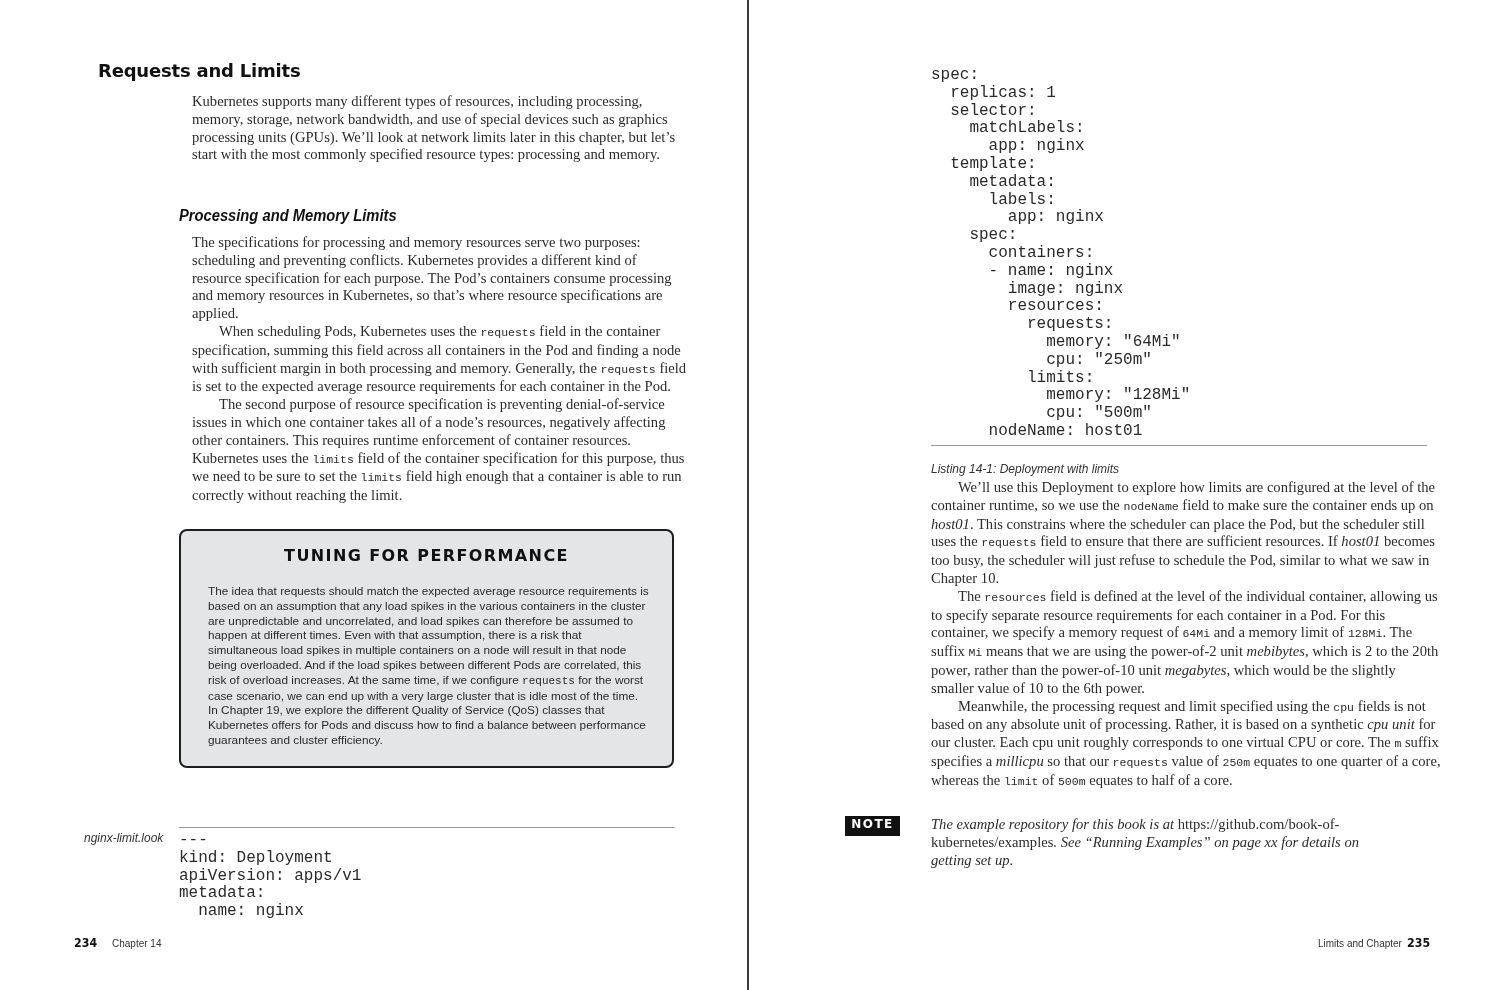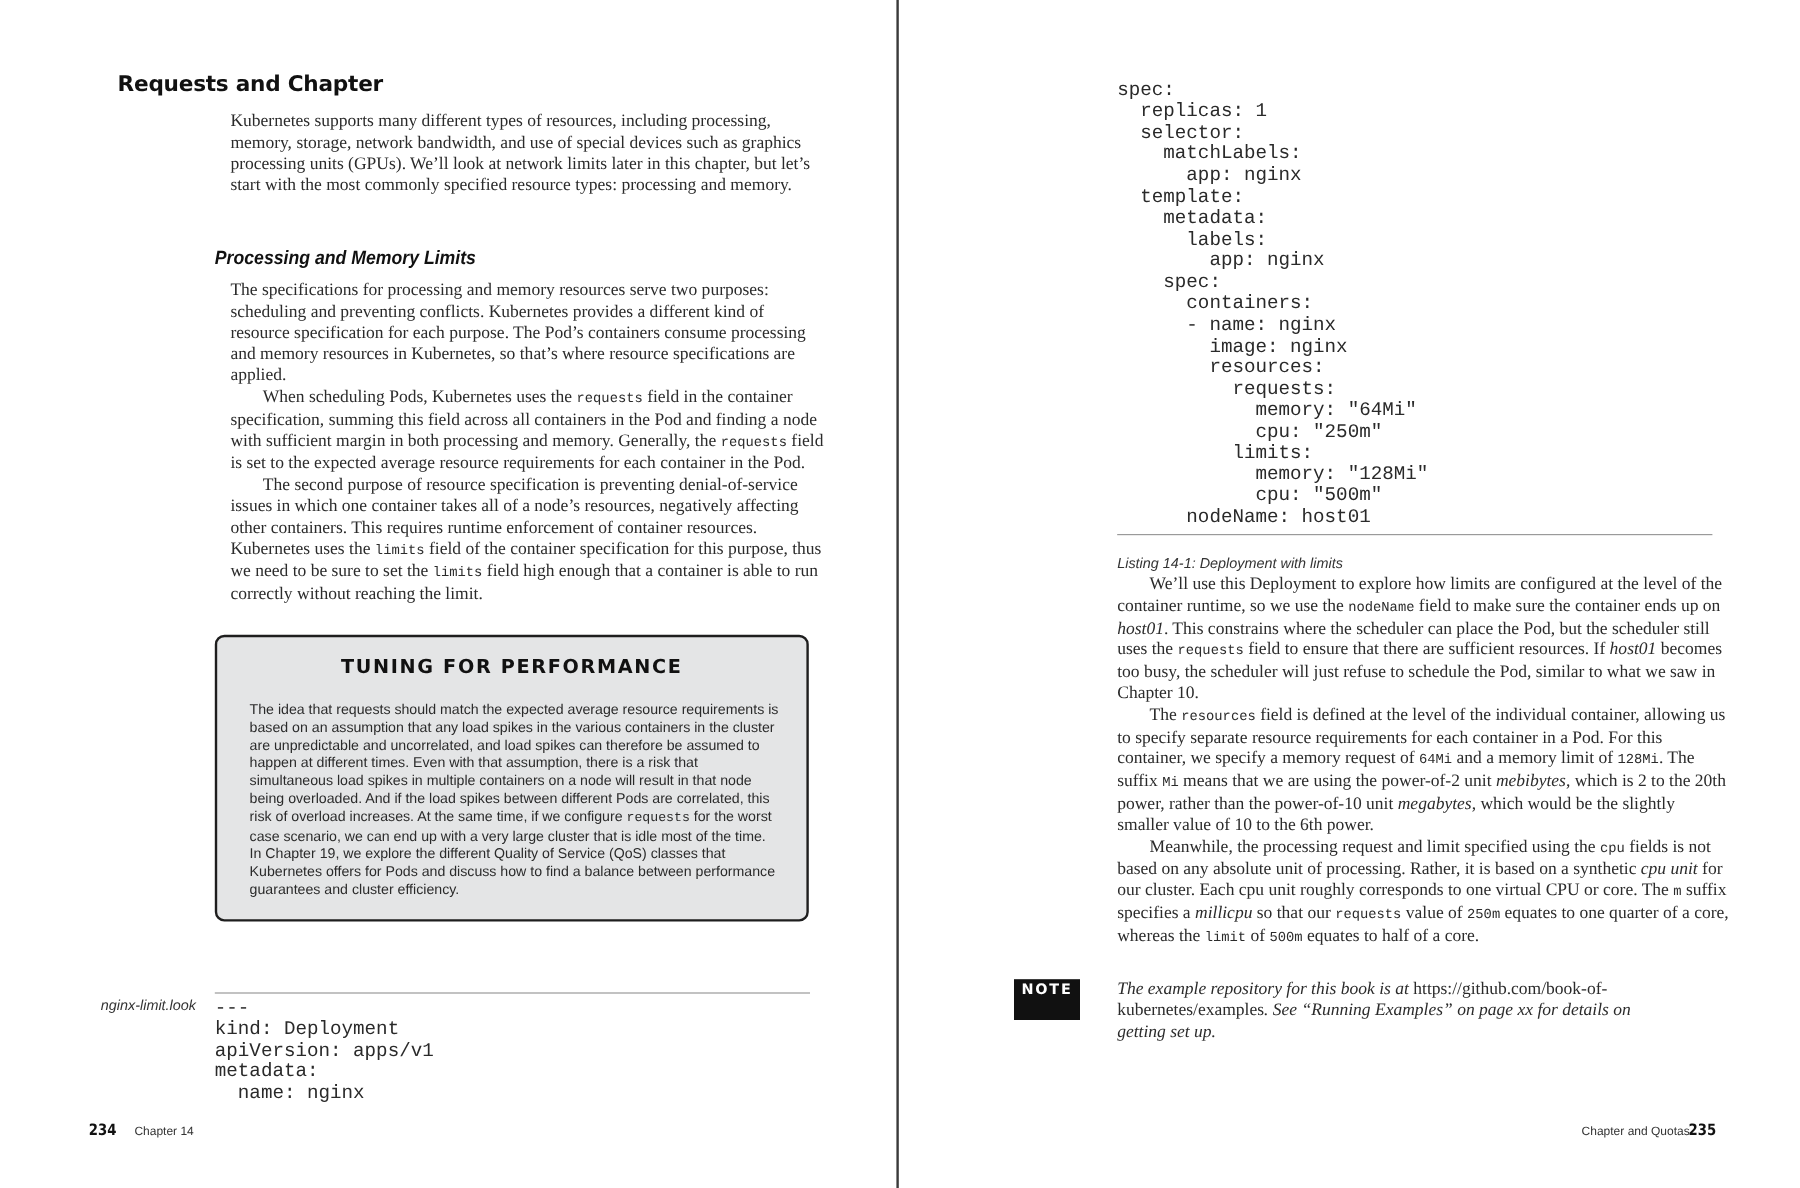--- a/index.html
+++ b/index.html
@@ -76,35 +76,35 @@
     font-family: "Liberation Sans", "DejaVu Sans", sans-serif;
     font-size: 10px; color: #333;
   }
   .caption {
     position: absolute; left: 931px; top: 462px;
     font-family: "Liberation Sans", "DejaVu Sans", sans-serif;
     font-style: italic; font-size: 12px; color: #333;
   }
   .block-r { position: absolute; left: 931px; width: 510px; }
   .note-badge {
-    position: absolute; left: 845px; top: 816px; width: 55px; height: 34px;
+    position: absolute; left: 845px; top: 816px; width: 55px; height: 20px;
     background: #111; color: #fff; text-align: center;
     font-family: "DejaVu Sans", "Liberation Sans", sans-serif;
     font-weight: bold; font-size: 12px; line-height: 17px; letter-spacing: 1.5px;
   }
   .note-text { font-style: italic; }
   .note-text .upright { font-style: normal; }
 </style>
 </head>
 <body>
 
 <div class="divider"></div>
 
 <section class="page page-left">
-  <h2 class="h-section">Requests and Chapter</h2>
+  <h2 class="h-section">Requests and Limits</h2>
 
   <p class="body-text block-l" style="top:93px;">Kubernetes supports many different types of resources, including processing, memory, storage, network bandwidth, and use of special devices such as graphics processing units (GPUs). We’ll look at network limits later in this chapter, but let’s start with the most commonly specified resource types: processing and memory.</p>
 
   <h3 class="h-sub">Processing and Memory Limits</h3>
 
   <div class="block-l" style="top:234px;">
     <p class="body-text">The specifications for processing and memory resources serve two purposes: scheduling and preventing conflicts. Kubernetes provides a different kind of resource specification for each purpose. The Pod’s containers consume processing and memory resources in Kubernetes, so that’s where resource specifications are applied.</p>
     <p class="body-text indent"><span>When scheduling Pods, Kubernetes uses the </span><code>requests</code><span> field in the container specification, summing this field across all containers in the Pod and finding a node with sufficient margin in both processing and memory. Generally, the </span><code>requests</code><span> field is set to the expected average resource requirements for each container in the Pod.</span></p>
     <p class="body-text indent"><span>The second purpose of resource specification is preventing denial-of-service issues in which one container takes all of a node’s resources, negatively affecting other containers. This requires runtime enforcement of container resources. Kubernetes uses the </span><code>limits</code><span> field of the container specification for this purpose, thus we need to be sure to set the </span><code>limits</code><span> field high enough that a container is able to run correctly without reaching the limit.</span></p>
   </div>
@@ -157,14 +157,14 @@
 
 <div class="block-r" style="top:479px;">
   <p class="body-text indent"><span>We’ll use this Deployment to explore how limits are configured at the level of the container runtime, so we use the </span><code>nodeName</code><span> field to make sure the container ends up on </span><em>host01</em><span>. This constrains where the scheduler can place the Pod, but the scheduler still uses the </span><code>requests</code><span> field to ensure that there are sufficient resources. If </span><em>host01</em><span> becomes too busy, the scheduler will just refuse to schedule the Pod, similar to what we saw in Chapter 10.</span></p>
   <p class="body-text indent"><span>The </span><code>resources</code><span> field is defined at the level of the individual container, allowing us to specify separate resource requirements for each container in a Pod. For this container, we specify a memory request of </span><code>64Mi</code><span> and a memory limit of </span><code>128Mi</code><span>. The suffix </span><code>Mi</code><span> means that we are using the power-of-2 unit </span><em>mebibytes</em><span>, which is 2 to the 20th power, rather than the power-of-10 unit </span><em>megabytes</em><span>, which would be the slightly smaller value of 10 to the 6th power.</span></p>
   <p class="body-text indent"><span>Meanwhile, the processing request and limit specified using the </span><code>cpu</code><span> fields is not based on any absolute unit of processing. Rather, it is based on a synthetic </span><em>cpu unit</em><span> for our cluster. Each cpu unit roughly corresponds to one virtual CPU or core. The </span><code>m</code><span> suffix specifies a </span><em>millicpu</em><span> so that our </span><code>requests</code><span> value of </span><code>250m</code><span> equates to one quarter of a core, whereas the </span><code>limit</code><span> of </span><code>500m</code><span> equates to half of a core.</span></p>
 </div>
 
 <div class="note-badge">NOTE</div>
 <p class="body-text block-r note-text" style="top:816px; width:460px;"><span>The example repository for this book is at </span><a class="upright" style="color:inherit; text-decoration:none;">https://github.com/book-of-kubernetes/examples</a><span>. See “Running Examples” on page xx for details on getting set up.</span></p>
 
-<div class="folio-text" style="left:1318px;">Chapter and Quotas</div>
+<div class="folio-text" style="left:1318px;">Limits and Chapter</div>
 <div class="folio-num" style="left:1405px;">235</div>
 
 </body></html>

